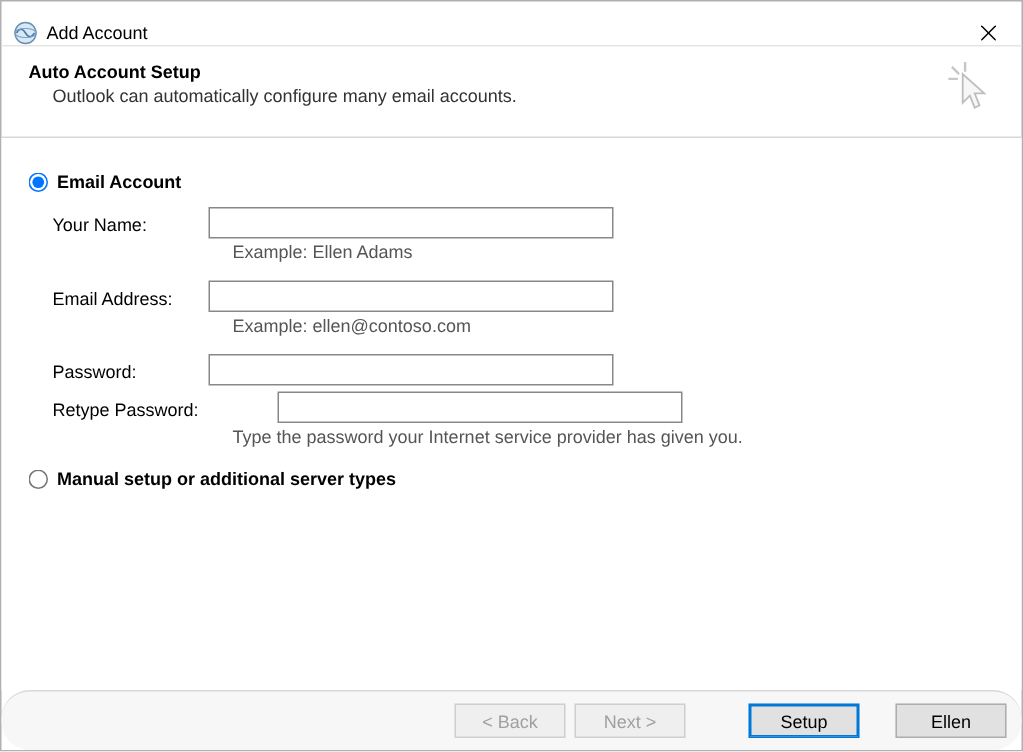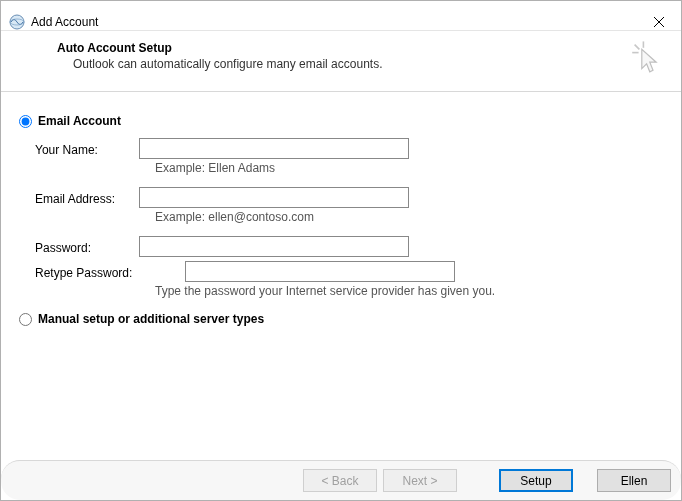--- a/index.html
+++ b/index.html
@@ -38,21 +38,21 @@
     display: flex; align-items: center; justify-content: center;
     cursor: pointer;
   }
   .header {
     padding: 8px 16px 14px 14px;
     display: flex;
     align-items: flex-start;
     border-bottom: 1px solid #d8d8d8;
     position: relative;
   }
-  .header-text { flex: 1; margin-left: 38px; }
+  .header-text { flex: 1; }
   .header-title { font-weight: bold; font-size: 12px; margin: 2px 0 2px 4px; }
   .header-sub { font-size: 12px; margin-left: 20px; color: #333; }
   .cursor-icon { width: 32px; height: 36px; margin-right: 4px; margin-top: 2px; opacity: 0.55; }
   .content {
     flex: 1;
     padding: 22px 14px 10px 18px;
     background: #fff;
   }
   .radio-row {
     display: flex; align-items: center;

